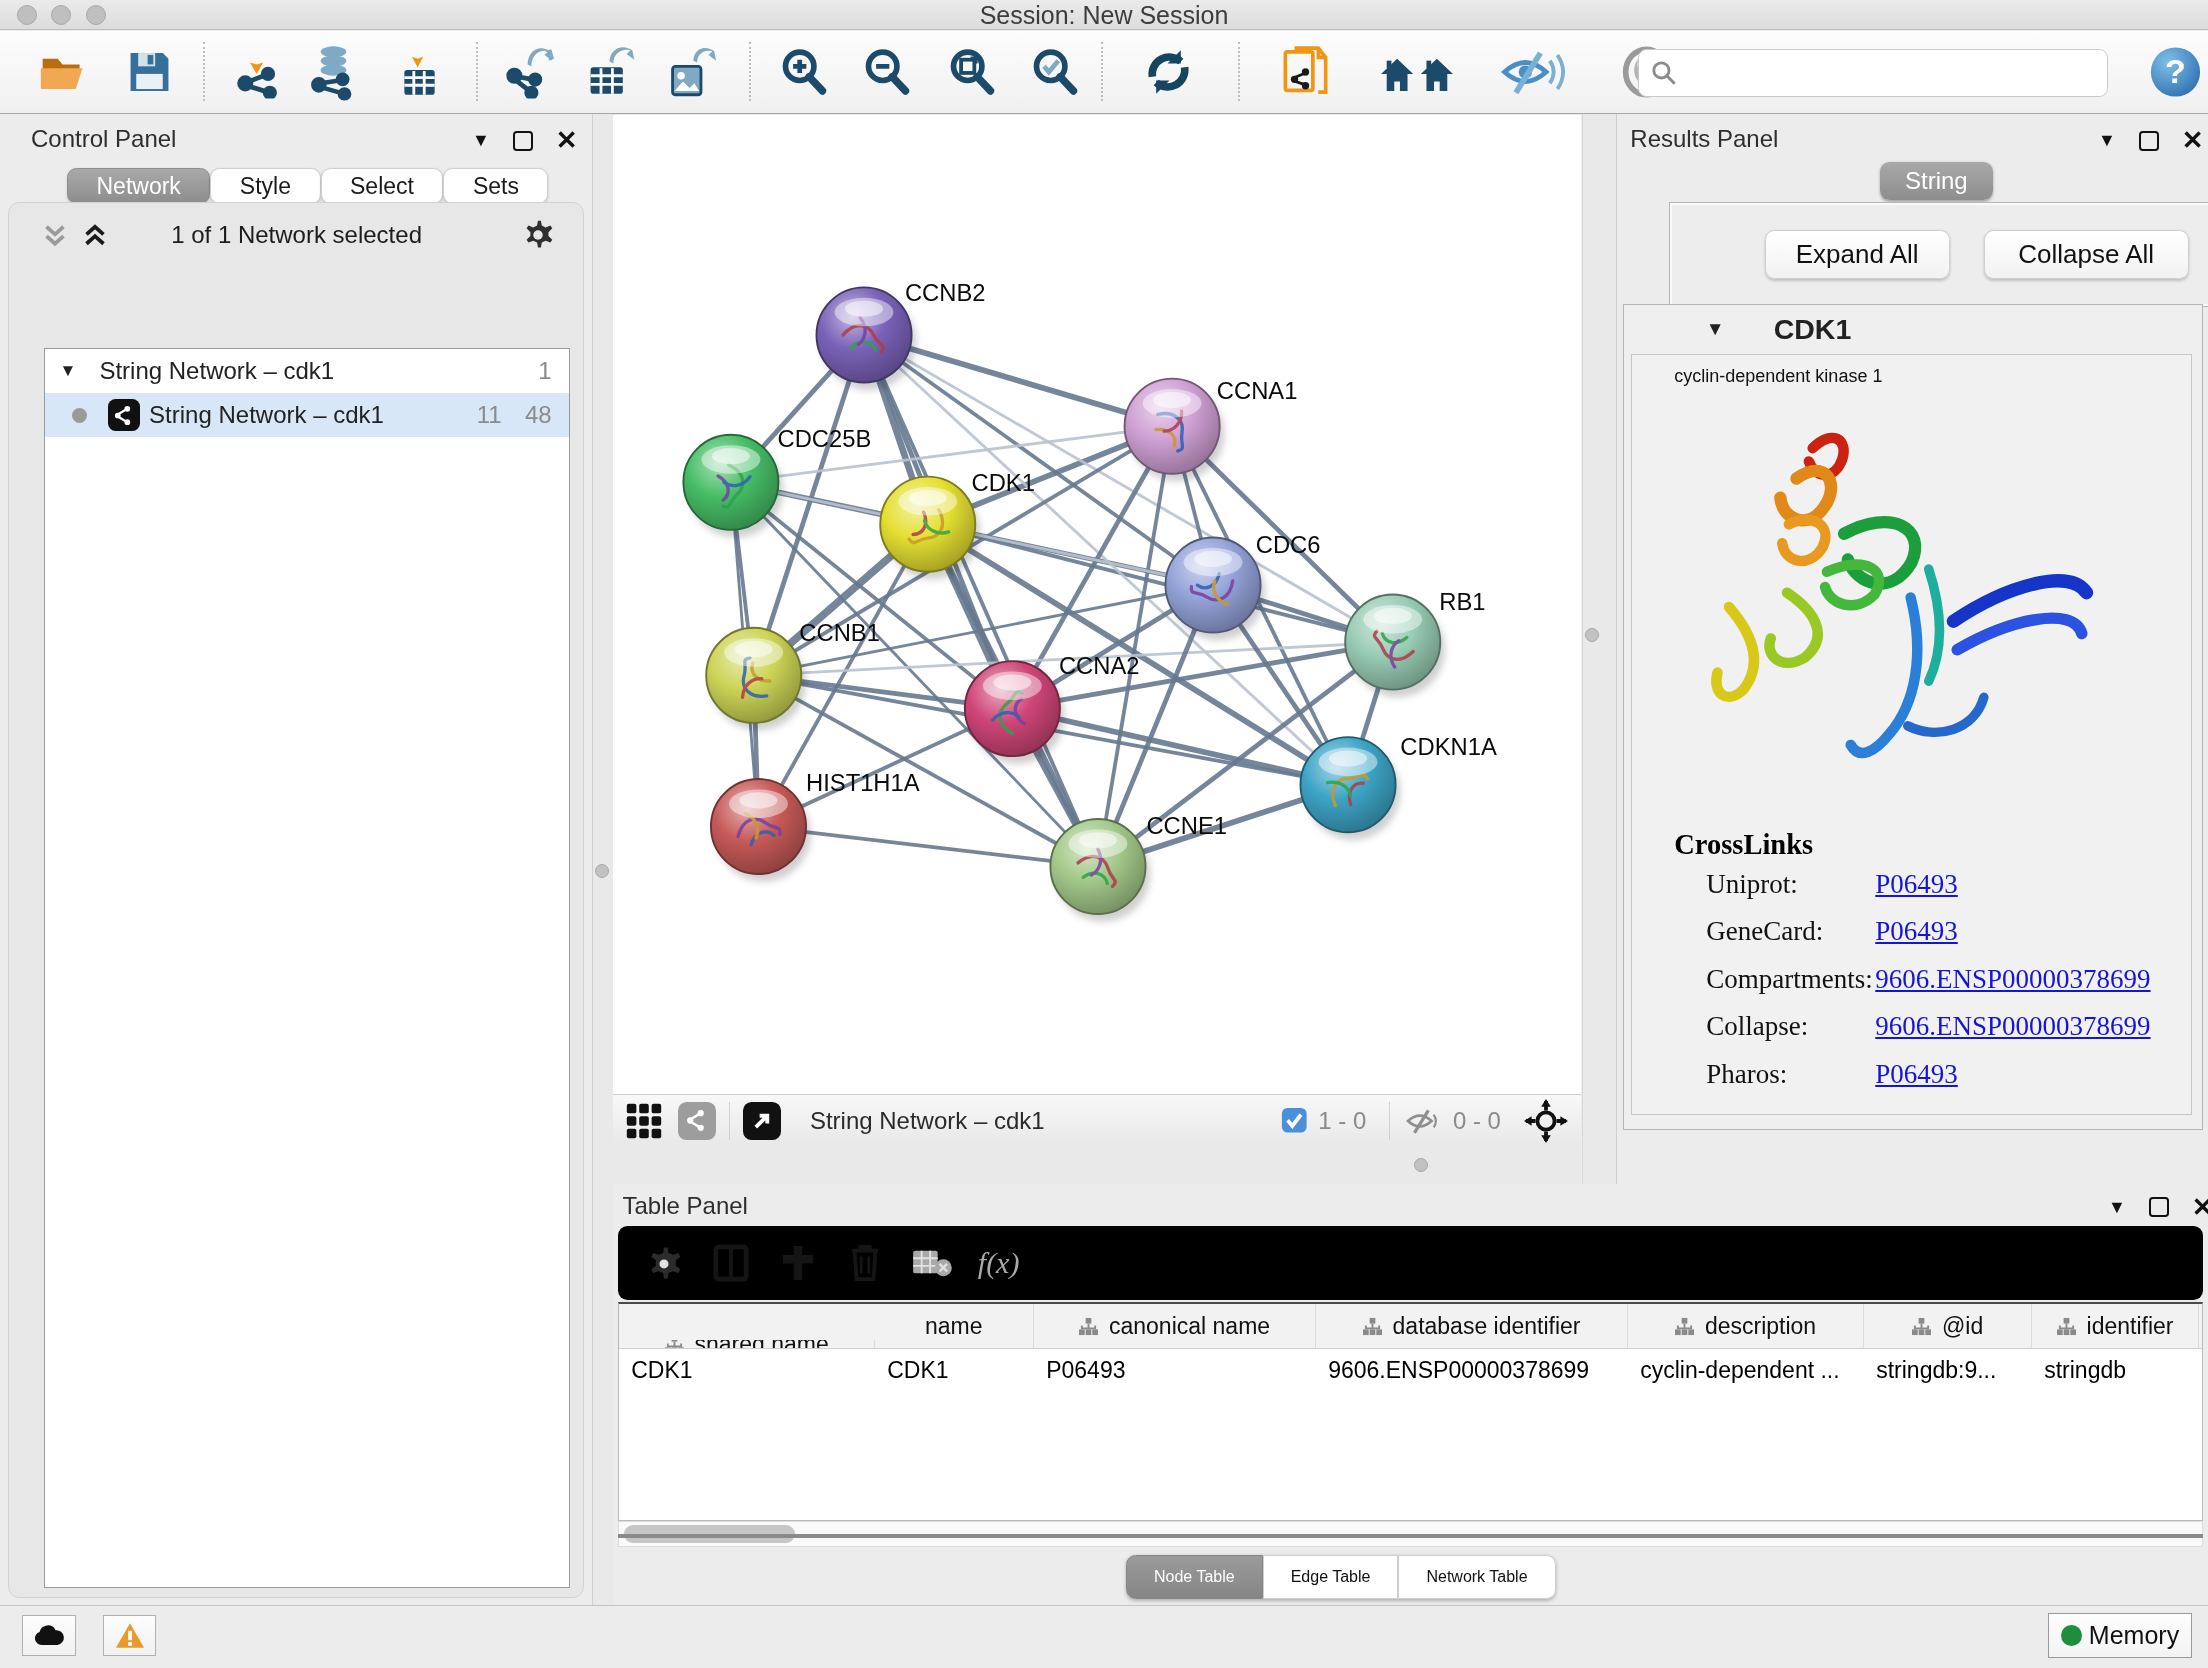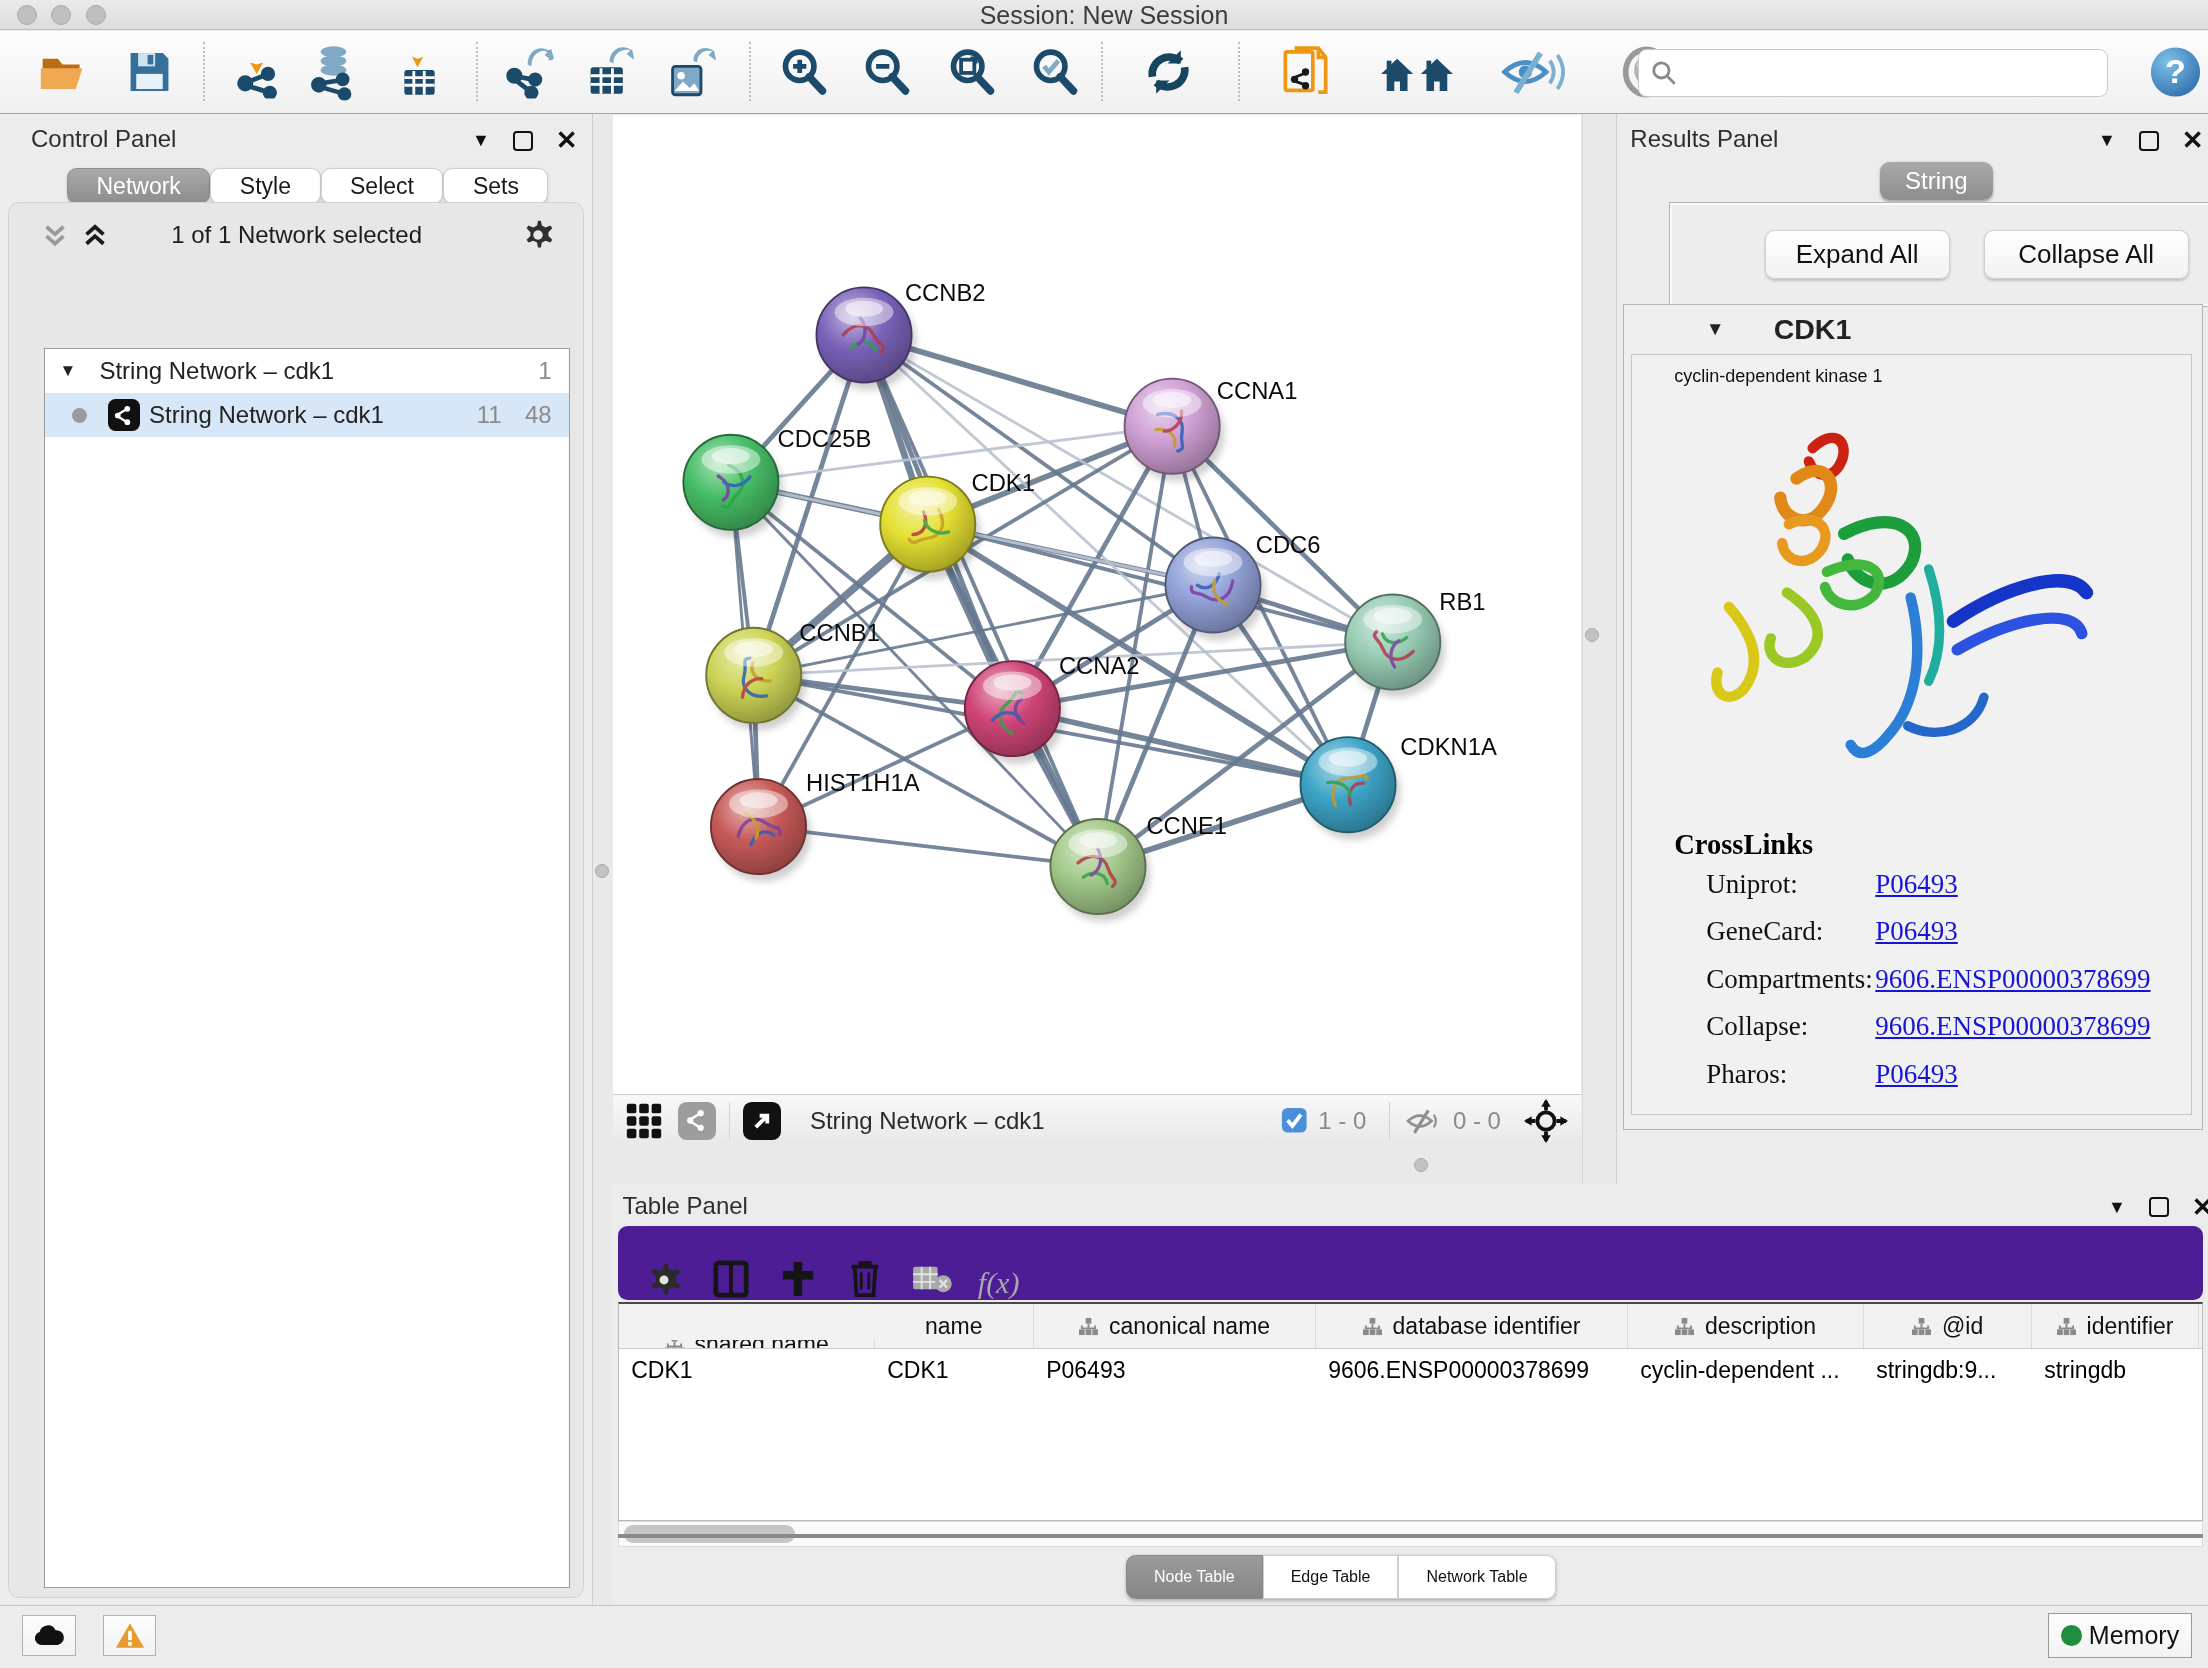--- a/index.html
+++ b/index.html
@@ -81,21 +81,21 @@
     background:#f1f1f1; border:1px solid #c6c6c6; }
   #rp-desc { position:absolute; left:42px; top:11.4px; font-size:18px; color:#111; }
   .xl-title { position:absolute; left:42px; top:474px; font-family:"Liberation Serif",serif; font-weight:bold; font-size:28.5px; color:#000; }
   .xl-row { position:absolute; left:74px; font-family:"Liberation Serif",serif; font-size:27px; color:#111; }
   .xl-val { position:absolute; left:243px; font-family:"Liberation Serif",serif; font-size:27px; }
   .xl-val a, .xl-link { color:#1515d6; text-decoration:underline; }
 
   
   #table-panel { position:absolute; left:613px; top:1184px; width:1595px; height:421px; background:#ececec; }
   #tp-toolbar { position:absolute; left:4.8px; top:42px; width:1585px; height:74px;
-    background:#4c1d95; border-radius:9.5px; display:flex; align-items:flex-end; }
+    background:#000000; border-radius:9.5px; display:flex; align-items:center; }
   .tp-ic { width:42px; height:42px; display:flex; align-items:center; justify-content:center; margin-left:25px; }
   #tp-fx { font-family:"Liberation Serif",serif; font-style:italic; font-size:30px; color:#a9a9a9; margin-left:25px; }
   #tp-table { position:absolute; left:4.8px; top:118px; width:1585px; height:219px; background:#fff;
     border:1px solid #b9b9b9; border-top:2.9px solid #4a4a4a; }
   #tp-header { display:flex; height:45px; background:#f2f2f2; border-bottom:1px solid #cfcfcf; }
   .th { display:flex; align-items:center; justify-content:center; gap:9.5px; font-size:23px; color:#111;
     border-right:1px solid #dcdcdc; overflow:hidden; white-space:nowrap; flex:none; }
   #tp-row { display:flex; height:42px; align-items:center; }
   .td { font-size:23px; color:#000; padding-left:12.4px; overflow:hidden; white-space:nowrap; flex:none; }
   #tp-hscroll { position:absolute; left:4.8px; top:337px; width:1585px; height:26px; background:#fafafa; border:1px solid #ddd; }

